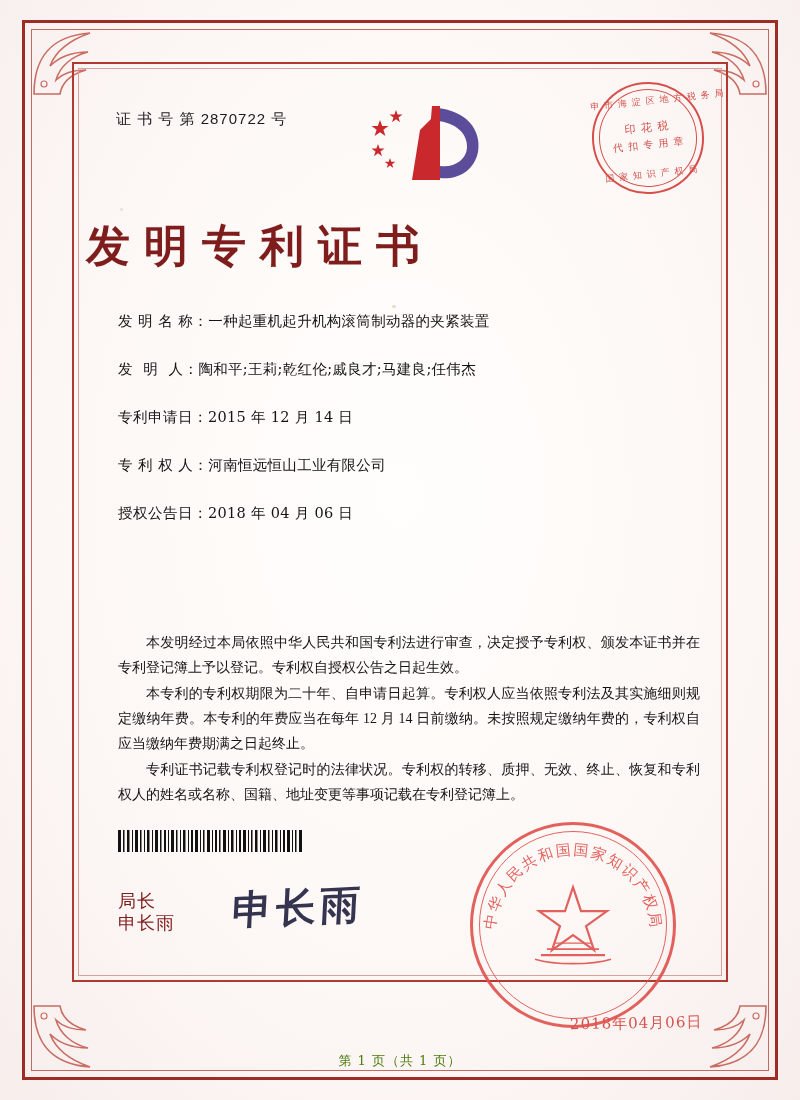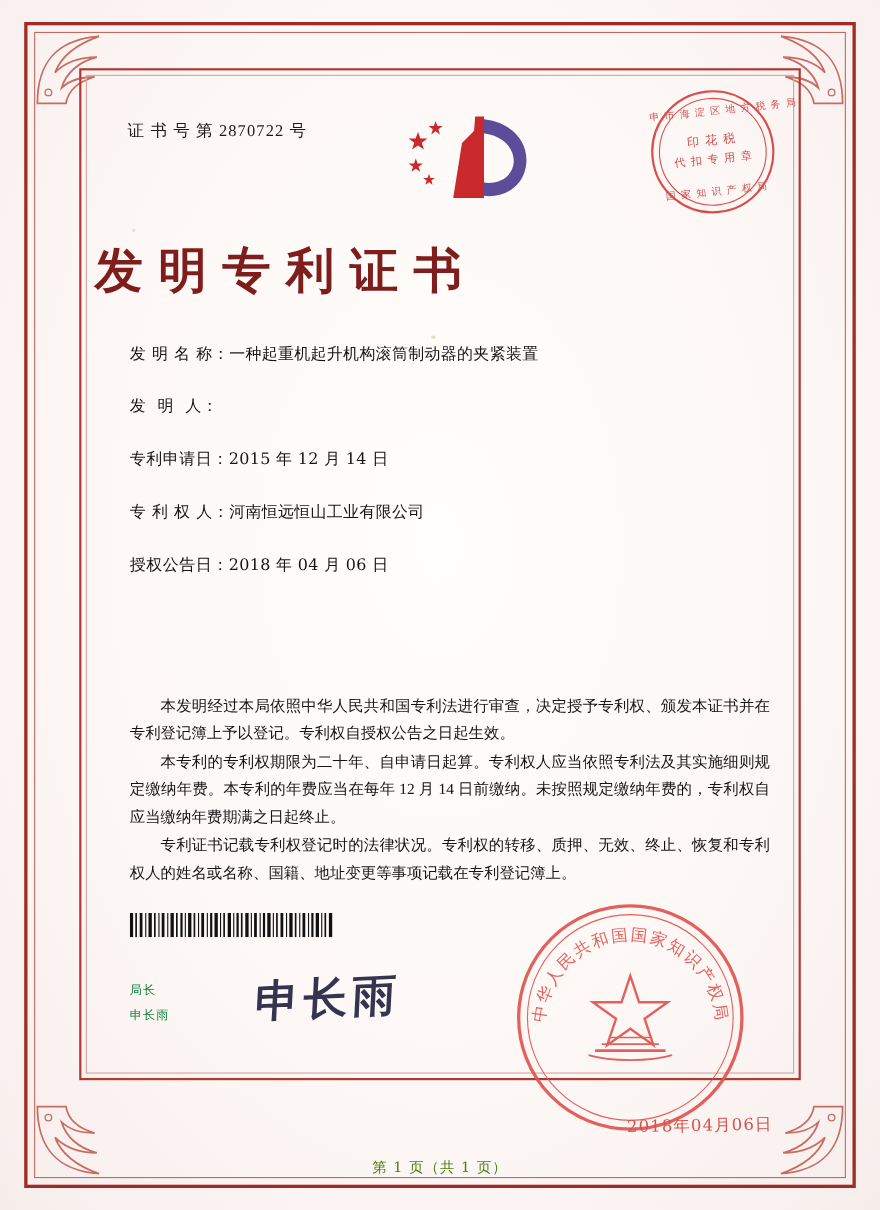--- a/index.html
+++ b/index.html
@@ -67,21 +67,21 @@
 
   .content {
     position: absolute;
     left: 72px; top: 62px;
     width: 656px; height: 920px;
   }
 
   .cert-no {
     position: absolute;
     left: 44px; top: 48px;
-    font-family: Liberation Serif, serif;
+    font-family: Liberation Sans, sans-serif;
     font-size: 15px;
     letter-spacing: 1px;
     color: #1b1b1b;
   }
 
   
   .logo {
     position: absolute;
     left: 290px; top: 38px;
     width: 130px; height: 90px;
@@ -183,23 +183,23 @@
     top: 768px;
     width: 240px;
     height: 22px;
   }
 
   .sign-block {
     position: absolute;
     left: 46px;
     top: 828px;
     font-family: "DejaVu Serif", serif;
-    font-size: 11px;
+    font-size: 18px;
     line-height: 22px;
-    color: #15803d;
+    color: #7f1d1d;
     letter-spacing: 1px;
   }
 
   .signature {
     position: absolute;
     left: 160px;
     top: 818px;
     font-family: "DejaVu Serif", serif;
     font-size: 40px;
     color: #1a1a3a;
@@ -337,20 +337,21 @@
 
     <div class="title">发明专利证书</div>
 
     <div class="fields">
       <div class="field-row">
         <span class="field-label">发 明 名 称：</span>
         <span class="field-value">一种起重机起升机构滚筒制动器的夹紧装置</span>
       </div>
       <div class="field-row">
         <span class="field-label">发  明  人：</span>
+        <span class="field-value">陶和平;王莉;乾红伦;戚良才;马建良;任伟杰</span>
       </div>
       <div class="field-row">
         <span class="field-label">专利申请日：</span>
         <span class="field-value">2015 年 12 月 14 日</span>
       </div>
       <div class="field-row">
         <span class="field-label">专 利 权 人：</span>
         <span class="field-value">河南恒远恒山工业有限公司</span>
       </div>
       <div class="field-row">

